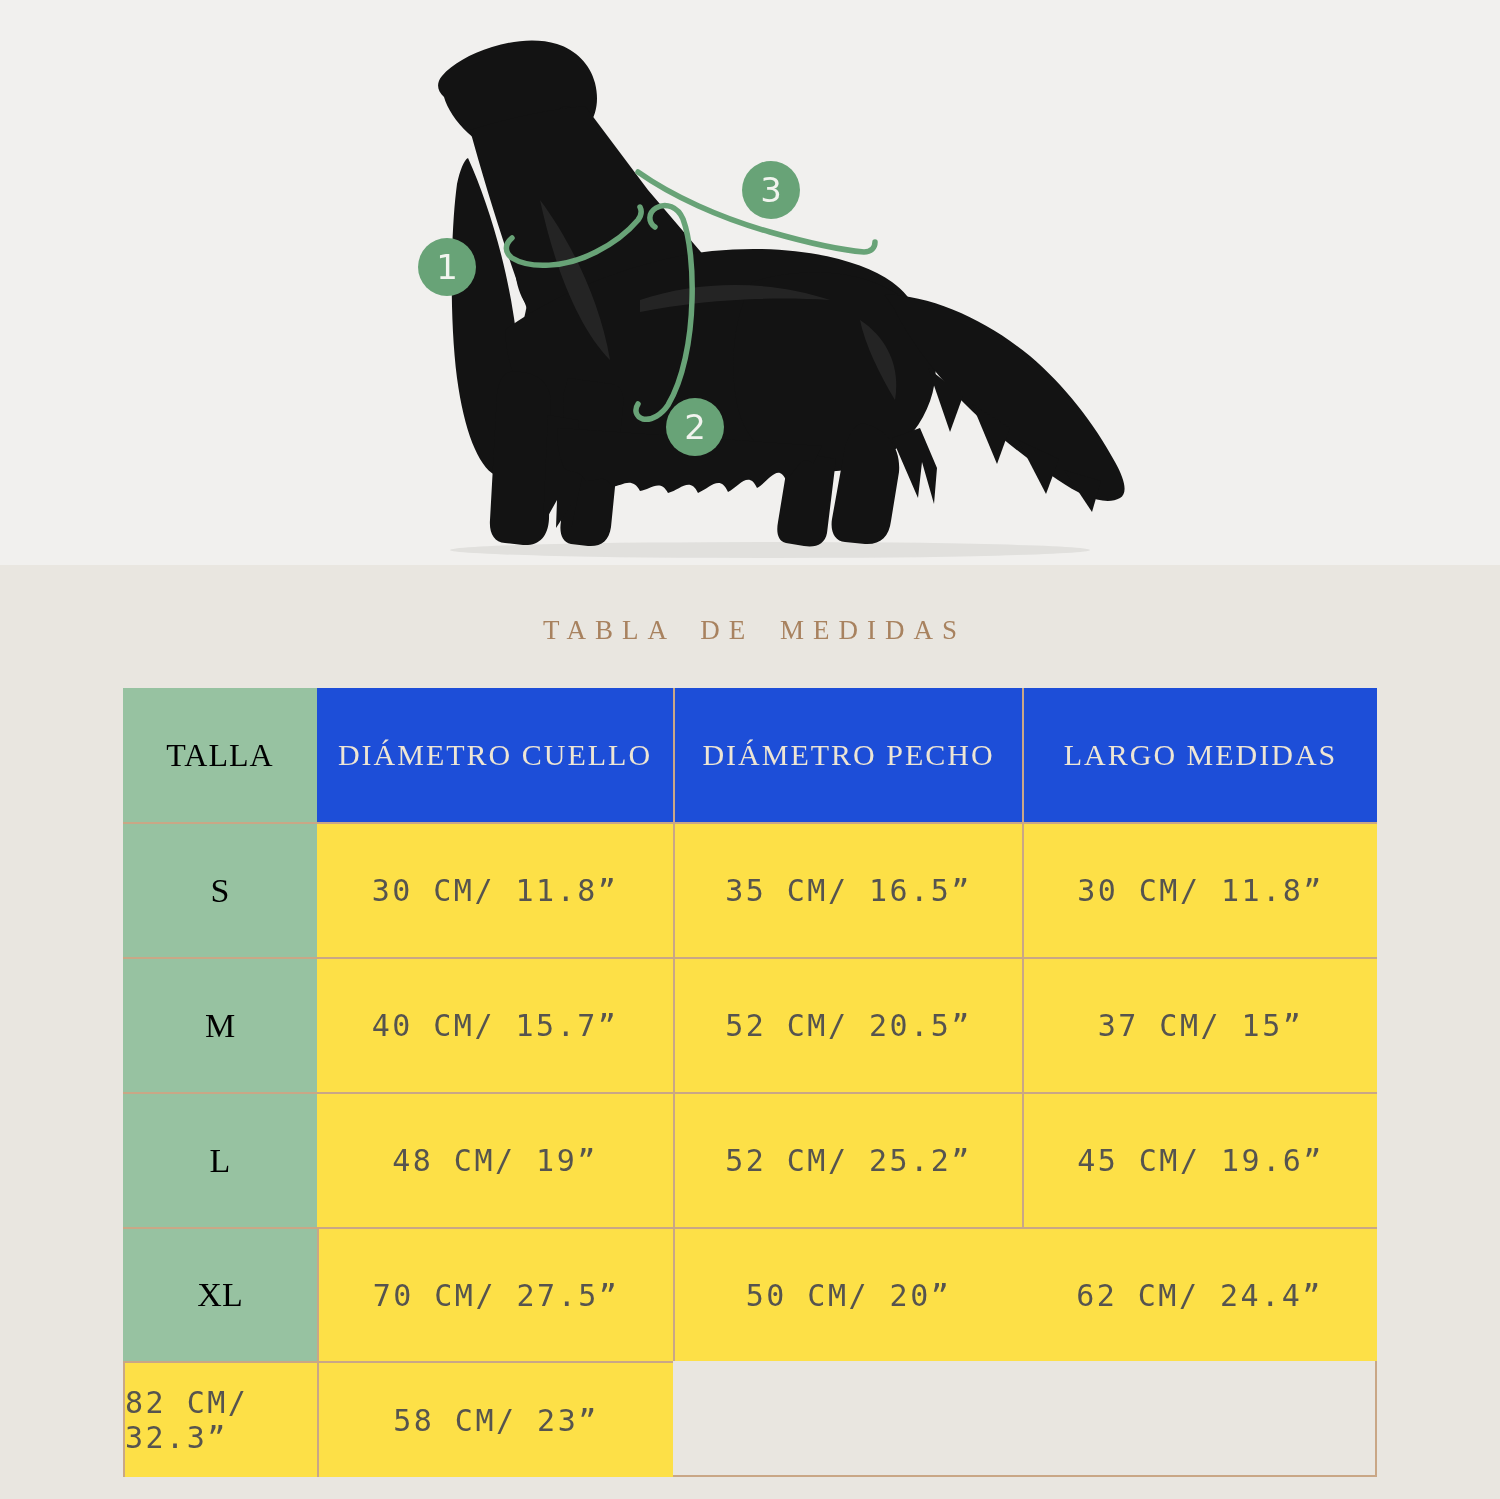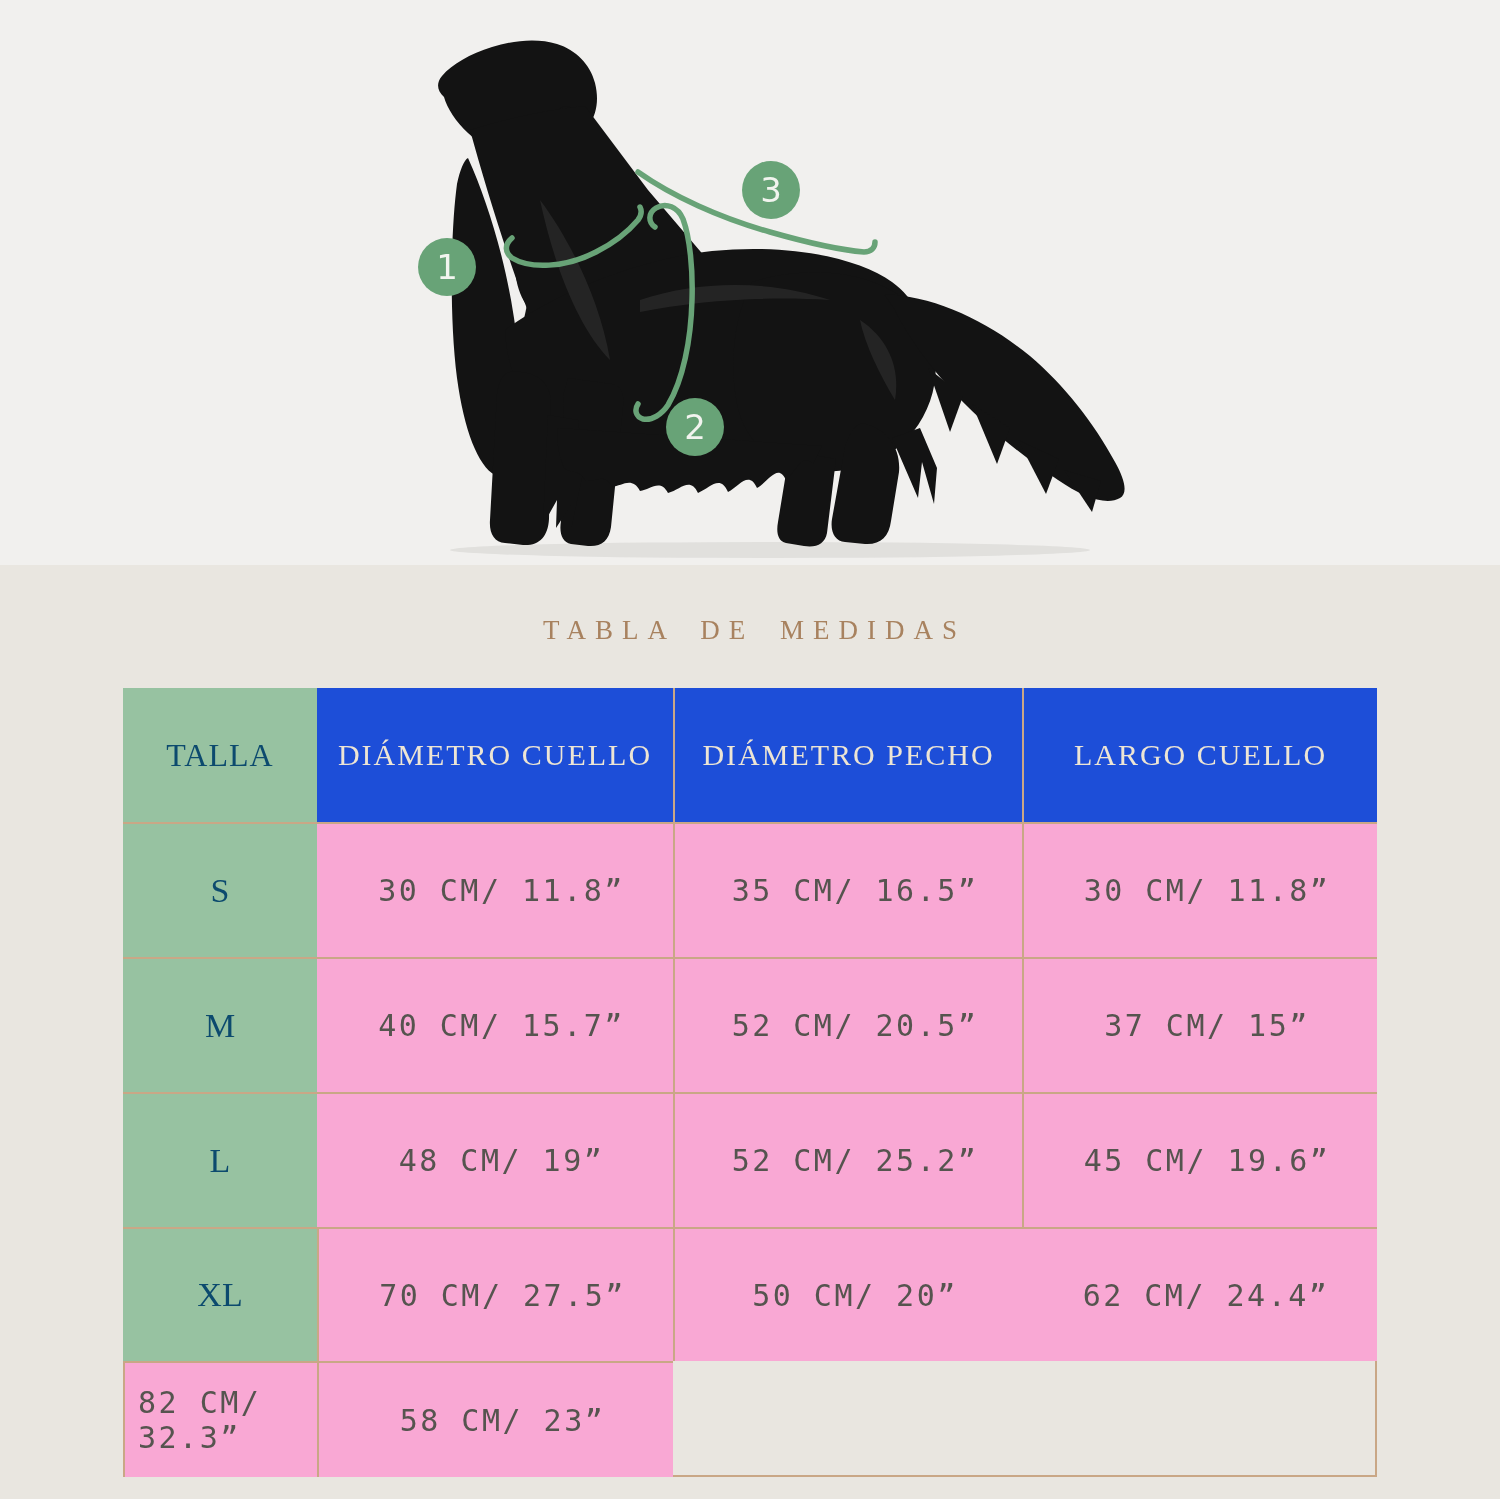--- a/index.html
+++ b/index.html
@@ -20,25 +20,25 @@
   .page-title{position:absolute;left:0;top:50px;width:1500px;margin:0;text-align:center;
               font-family:"Liberation Serif",serif;font-weight:400;font-size:27px;color:#a8825f;
               letter-spacing:9px;word-spacing:10px;padding-left:9px;box-sizing:border-box;}
 
   .size-table{position:absolute;left:123px;top:123px;width:1254px;height:789px;
               display:grid;box-sizing:border-box;
               grid-template-columns:194px 356px 349px 355px;
               grid-template-rows:134px 135px 135px 135px 134px 116px;
               border-right:2px solid #c9a786;border-bottom:2px solid #c9a786;}
   .cell{display:flex;align-items:center;justify-content:center;box-sizing:border-box;}
-  .c-green{background:#97c2a1;font-family:"Liberation Serif",serif;color:#0c4a6e;}
+  .c-green{background:#97c2a1;font-family:"Liberation Serif",serif;color:#000000;}
   .c-head{background:#1d4ed8;font-family:"Liberation Serif",serif;font-size:30px;
           color:#ede5d4;letter-spacing:2px;}
-  .c-data{background:#f9a8d4;font-family:"DejaVu Sans Mono",monospace;font-size:30px;
-          letter-spacing:2.5px;color:#56544f;padding-left:13px;}
+  .c-data{background:#fde047;font-family:"DejaVu Sans Mono",monospace;font-size:30px;
+          letter-spacing:2.5px;color:#56544f;}
   .c-size{font-size:34px;}
   .c-talla{font-size:32px;letter-spacing:1px;}
   .bt{border-top:2px solid #c9a786;}
   .bl{border-left:2px solid #c9a786;}
 </style>
 </head>
 <body>
 
 <div class="hero">
   <svg width="1500" height="565" viewBox="0 0 1500 565">
@@ -108,21 +108,21 @@
 </div>
 
 <div class="lower">
   <h1 class="page-title">TABLA DE MEDIDAS</h1>
 
   <div class="size-table">
 
     <div class="cell c-green c-talla">TALLA</div>
     <div class="cell c-head">DIÁMETRO CUELLO</div>
     <div class="cell c-head bl">DIÁMETRO PECHO</div>
-    <div class="cell c-head bl">LARGO CUELLO</div>
+    <div class="cell c-head bl">LARGO MEDIDAS</div>
 
     <div class="cell c-green c-size bt">S</div>
     <div class="cell c-data bt">30 CM/ 11.8”</div>
     <div class="cell c-data bt bl">35 CM/ 16.5”</div>
     <div class="cell c-data bt bl">30 CM/ 11.8”</div>
 
     <div class="cell c-green c-size bt">M</div>
     <div class="cell c-data bt">40 CM/ 15.7”</div>
     <div class="cell c-data bt bl">52 CM/ 20.5”</div>
     <div class="cell c-data bt bl">37 CM/ 15”</div>

